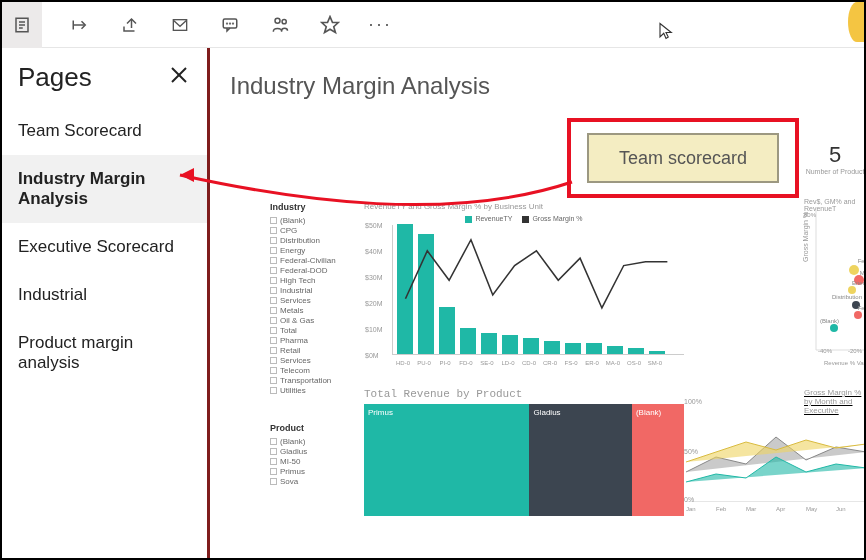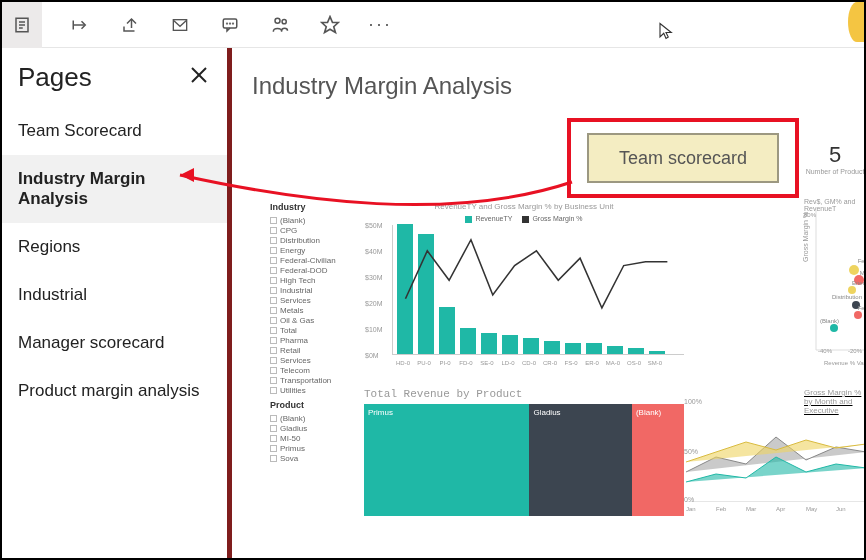--- a/index.html
+++ b/index.html
@@ -53,22 +53,22 @@
     height: 40px;
     background: #f4c542;
     border-radius: 50% 0 0 50%;
   }
   
   .main {
     display: flex;
     height: calc(100% - 46px);
   }
   .sidebar {
-    width: 230px;
-    border-right: 5px solid #7f1d1d;
+    width: 208px;
+    border-right: 3px solid #7f1d1d;
     padding: 14px 0 12px 0;
   }
   .sidebar-header {
     display: flex;
     align-items: center;
     justify-content: space-between;
     padding: 0 16px 14px 16px;
   }
   .sidebar-header h1 {
     font-size: 26px;
@@ -148,30 +148,30 @@
   .filters .ftitle { font-weight: 600; margin-bottom: 4px; color: #333; font-size: 9px;}
   .filters .fitem {
     display: flex;
     align-items: center;
     gap: 3px;
     margin-bottom: 1px;
   }
   .filters .fitem .cb {
     width: 7px; height: 7px; border: 1px solid #bbb; display: inline-block;
   }
-  .filters .group2 { margin-top: 5px; }
+  .filters .group2 { margin-top: 28px; }
   
   .combo-chart {
     position: absolute;
     left: 362px;
     top: 200px;
     width: 320px;
     height: 170px;
   }
-  .chart-title { font-size: 8px; color: #999; margin-bottom: 4px; text-align: center; }
+  .chart-title { font-size: 8px; color: #999; margin-bottom: 4px; }
   .legend { font-size: 7px; color: #666; display: flex; gap: 10px; margin-bottom: 2px; justify-content: center;}
   .legend .dot { width: 7px; height: 7px; display: inline-block; margin-right: 3px; vertical-align: middle;}
   .dot.teal { background: #1fb8a6; }
   .dot.dark { background: #333; }
   .combo-plot { position: relative; height: 130px; border-left: 1px solid #ccc; border-bottom: 1px solid #ccc; margin-left: 28px;}
   .combo-plot .ylab { position: absolute; left: -28px; font-size: 7px; color: #999; transform: translateY(-50%);}
   .combo-plot .bar { position: absolute; bottom: 0; background: #1fb8a6; width: 14px;}
   .combo-plot .xlab { position: absolute; bottom: -12px; font-size: 6px; color: #999; transform: rotate(0); text-align: center; width: 20px;}
   .combo-plot svg.line { position: absolute; left: 0; top: 0; width: 100%; height: 100%;}
   
@@ -307,23 +307,22 @@
       <h1>Pages</h1>
       <div class="close-x">
         <svg width="24" height="24" viewBox="0 0 24 24" stroke="#222" stroke-width="2">
             <line x1="5" y1="5" x2="19" y2="19"></line>
             <line x1="19" y1="5" x2="5" y2="19"></line>
           </svg>
       </div>
     </div>
     <div class="page-item">Team Scorecard</div>
     <div class="page-item active">Industry Margin Analysis</div>
-    <div class="page-item">Regions</div>
+    <div class="page-item">Executive Scorecard</div>
     <div class="page-item">Industrial</div>
-    <div class="page-item">Manager scorecard</div>
     <div class="page-item">Product margin analysis</div>
   </div>
 
   <div class="content">
     <div class="report-title">Industry Margin Analysis</div>
   </div>
 </div>
 
 <div class="kpi-card">
   <div class="big">5</div>

